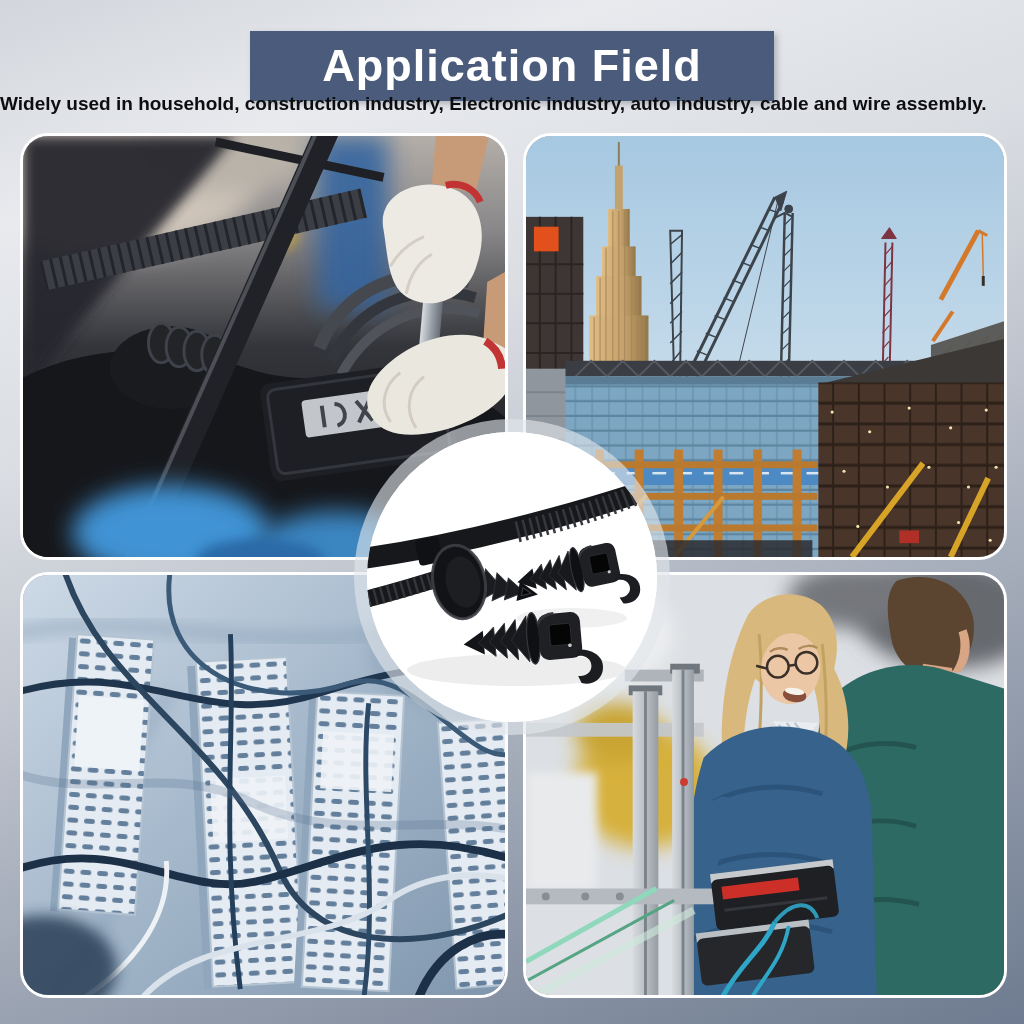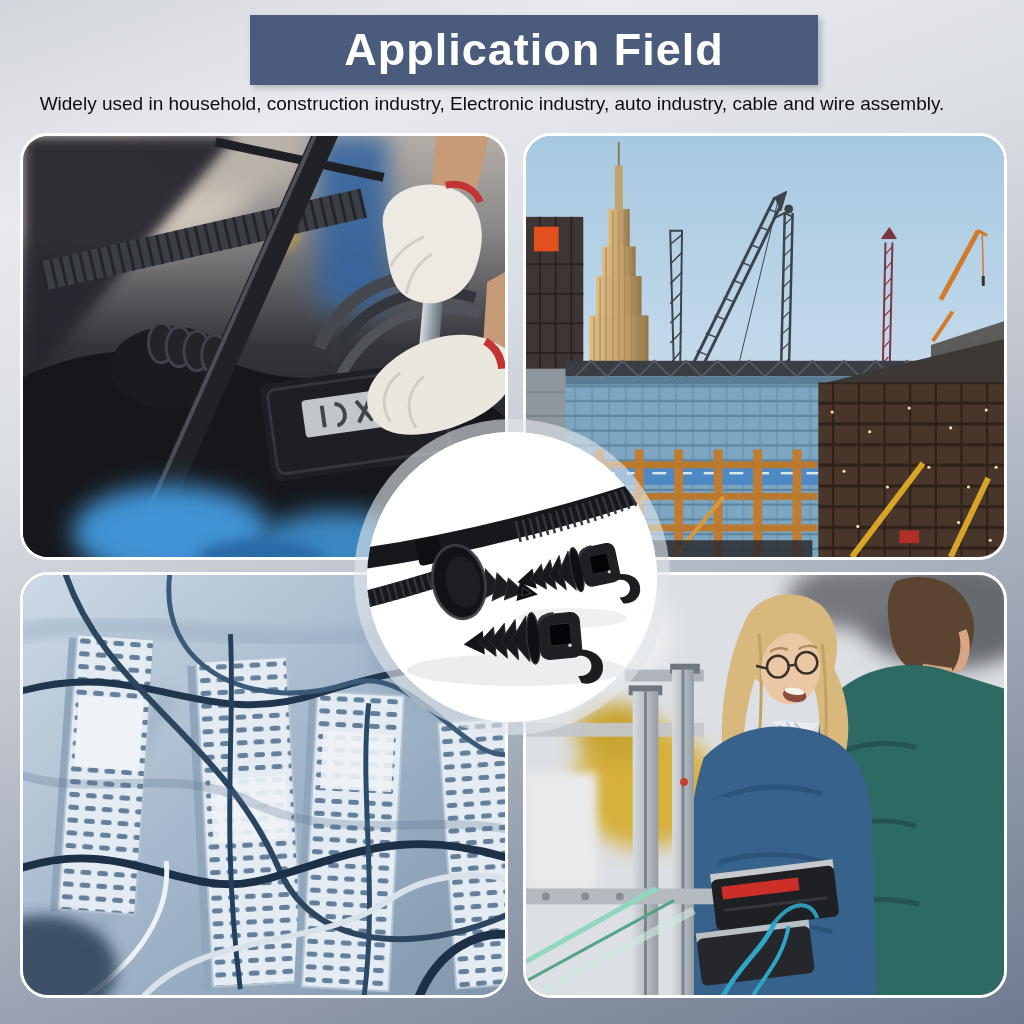--- a/index.html
+++ b/index.html
@@ -1,24 +1,24 @@
 <!DOCTYPE html>
 <html><head>
 <meta charset="utf-8">
 <style>
   *{margin:0;padding:0;box-sizing:border-box}
   html,body{width:1024px;height:1024px}
   body{font-family:"Liberation Sans",sans-serif;background:#777}
   .stage{position:relative;width:1024px;height:1024px;overflow:hidden;
     background:linear-gradient(160deg,#d2d5db 0%,#e8eaee 16%,#dadde2 34%,#bfc4ce 52%,#98a1b0 74%,#6e7b90 100%)}
-  .banner{position:absolute;left:250px;top:15px;width:568px;height:70px;background:#4b5b7b;
+  .banner{position:absolute;left:250px;top:31px;width:524px;height:70px;background:#4b5b7b;
     display:flex;align-items:center;justify-content:center;box-shadow:3px 3px 6px rgba(40,50,70,.28)}
   .banner h1{color:#fff;font-size:45px;font-weight:bold;letter-spacing:1px}
   .subtitle{position:absolute;top:93px;left:0;width:984px;text-align:center;
-    font-size:19px;font-weight:normal;color:#0d0d0f;white-space:nowrap}
+    font-size:19px;font-weight:bold;color:#0d0d0f;white-space:nowrap}
   .photo{position:absolute;border:3px solid #fff;border-radius:28px;overflow:hidden;background:#9aa4b0}
   .photo svg{display:block;width:100%;height:100%}
   .photo.tl{left:20px;top:133px;width:488px;height:427px}
   .photo.tr{left:523px;top:133px;width:484px;height:427px}
   .photo.bl{left:20px;top:572px;width:488px;height:426px}
   .photo.br{left:523px;top:572px;width:484px;height:426px}
   .badge{position:absolute;left:367px;top:432px;width:290px;height:290px;border-radius:50%;
     background:#fff;box-shadow:0 0 0 13px rgba(226,230,236,.62)}
   .badge svg{display:block;width:100%;height:100%;border-radius:50%}
 </style>

